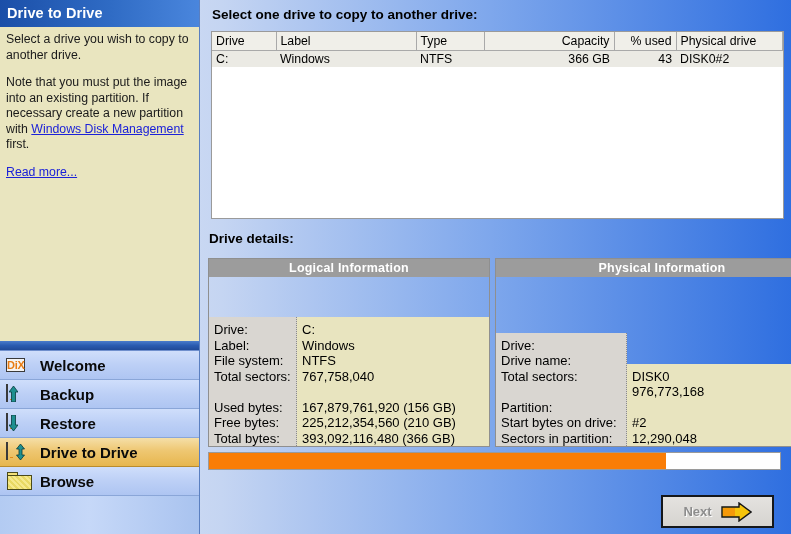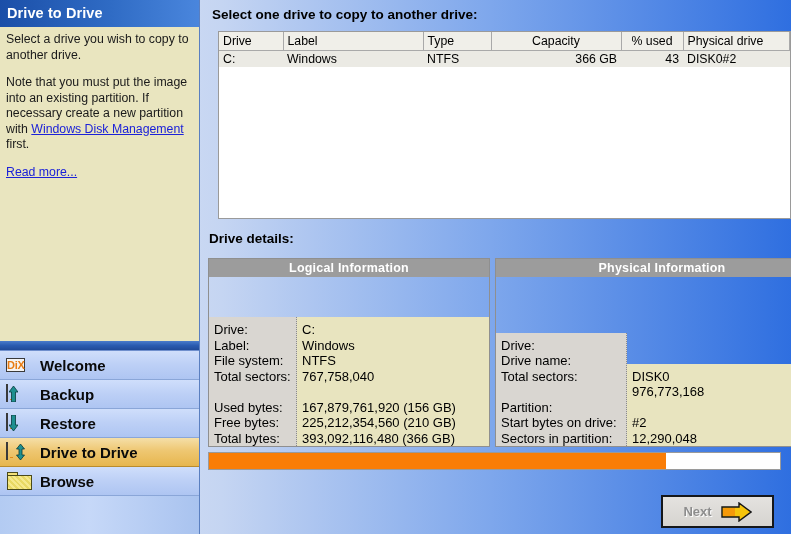--- a/index.html
+++ b/index.html
@@ -174,21 +174,21 @@
     font-weight: bold;
     color: #000;
     position: absolute;
   }
   #h-select { left: 4px; top: 7px; margin-left: 8px; }
   #h-details { left: 9px; top: 231px; }
 
   
   #drive-list {
     position: absolute;
-    left: 18px; top: 31px;
+    left: 11px; top: 31px;
     width: 573px; height: 188px;
     background: #ffffff;
     border: 1px solid #9a9a9a;
     box-sizing: border-box;
     overflow: hidden;
   }
   table.dl { border-collapse: collapse; width: 100%; table-layout: fixed; }
   table.dl th {
     background: #f0efe9;
     border-right: 1px solid #a9a9a9;
@@ -196,21 +196,21 @@
     font-size: 12.3px;
     font-weight: normal;
     color: #000;
     height: 18px;
     padding: 0 4px;
     text-align: left;
     box-sizing: border-box;
     overflow: hidden;
     white-space: nowrap;
   }
-  table.dl th.r { text-align: center; margin-top: 36px; }
+  table.dl th.r { text-align: right; margin-top: 36px; }
   table.dl td {
     font-size: 12.3px;
     color: #000;
     height: 17px;
     padding: 0 4px;
     box-sizing: border-box;
     white-space: nowrap;
     overflow: hidden;
   }
   table.dl td.r { text-align: right; }

